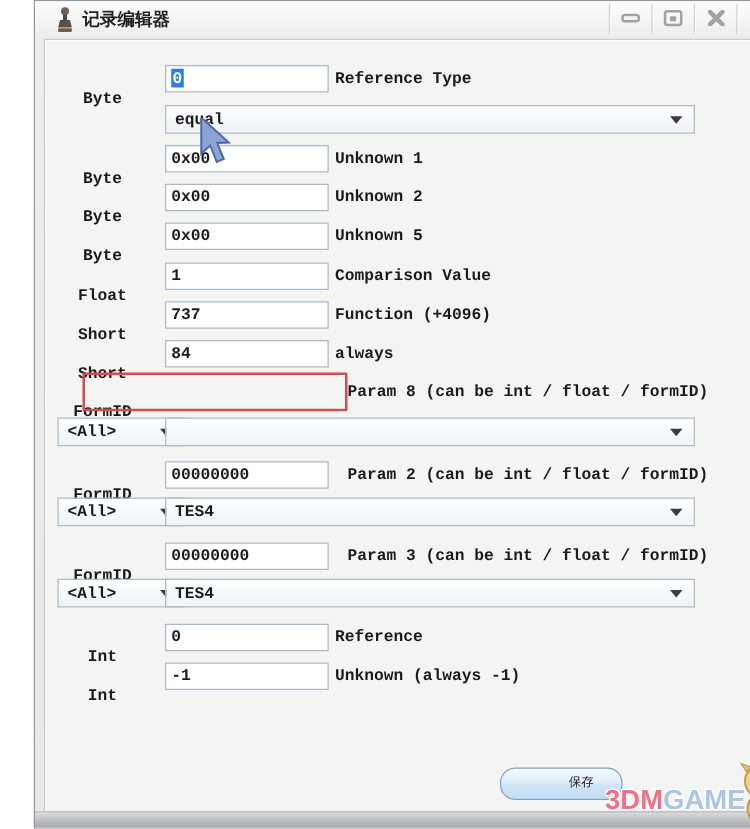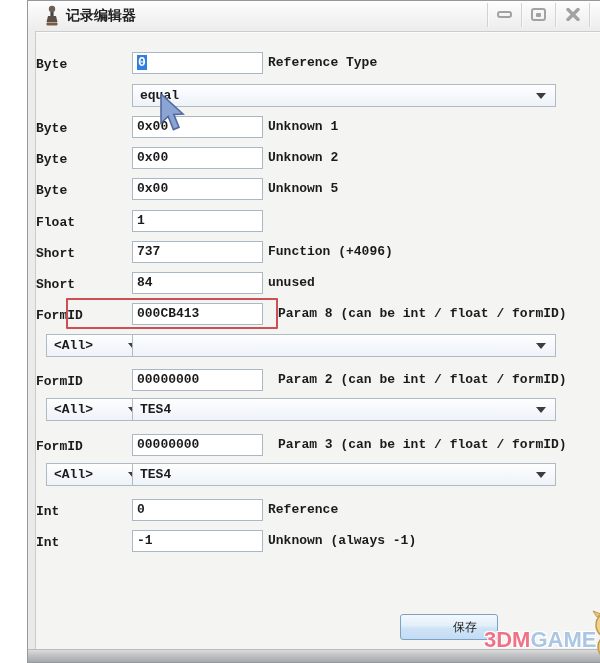--- a/index.html
+++ b/index.html
@@ -33,21 +33,21 @@
   .glyph-max{width:15px;height:13px;border:2px solid #a2a2a2;border-radius:3px;display:flex;align-items:center;justify-content:center;}
   .glyph-max-inner{width:5px;height:3px;border:2px solid #a2a2a2;border-radius:1px;}
   
   .client{
     position:absolute;left:7px;top:30px;width:584px;height:619px;
     background:#f4f4f2;border:1px solid #cccccc;
     box-shadow:inset 0 1px 0 #fbfbfa;
   }
   .row{position:absolute;left:0;width:100%;height:22px;line-height:22px;
        font-family:"Liberation Mono","DejaVu Sans Mono",monospace;font-size:13px;font-weight:bold;color:#1b1b1b;}
-  .tlabel{position:absolute;left:0;width:92px;text-align:left;top:2px;}
+  .tlabel{position:absolute;left:0;width:92px;text-align:center;top:16px;}
   .tbox{
     position:absolute;left:96px;top:0;width:131px;height:22px;
     background:#ffffff;border:1px solid #a9b8c5;padding:0 4px;line-height:20px;
     white-space:nowrap;overflow:hidden;
   }
   .sel{background:#2f7ee0;color:#ffffff;padding:0 1px;}
   .dlabel{position:absolute;left:232px;top:0;white-space:nowrap;}
   .pdesc{left:242px;}
   .combo{
     position:absolute;height:23px;
@@ -64,21 +64,21 @@
     border-left:5px solid transparent;border-right:5px solid transparent;border-top:6px solid #3c3c3c;
   }
   .red-box{
     position:absolute;left:30px;top:266px;width:212px;height:31px;
     border:2px solid #cc4f54;border-radius:1px;z-index:10;pointer-events:none;
   }
   .cursor-svg{position:absolute;left:123px;top:62px;z-index:40;}
   
   .btn{
     position:absolute;top:582px;width:98px;height:26px;
-    border-radius:3px;font-size:12px;color:#1c1c1c;text-align:center;line-height:24px;
+    border-radius:12px;font-size:10px;color:#1c1c1c;text-align:center;line-height:24px;
     font-family:"Liberation Sans","DejaVu Sans",sans-serif;
     padding-left:32px;
   }
   .btn-save{left:364px;border:1px solid #7da2c1;background:linear-gradient(180deg,#f3f9fe 0%,#e2eefa 45%,#cfe3f6 55%,#c3dcf4 100%);}
   .btn-cancel{left:469px;border:1px solid #9aa3aa;background:linear-gradient(180deg,#fafafa 0%,#eeeeee 45%,#e0e0e0 55%,#d8d8d8 100%);}
   
   .watermark{
     position:absolute;left:456px;top:626px;z-index:30;
     font-size:22px;font-weight:900;letter-spacing:0;
     font-family:"Liberation Sans","DejaVu Sans",sans-serif;
@@ -150,37 +150,37 @@
 
     <div class="row" style="top:146px">
       <span class="tlabel">Byte</span>
       <div class="tbox"><span>0x00</span></div>
       <span class="dlabel">Unknown 5</span>
     </div>
 
     <div class="row" style="top:178px">
       <span class="tlabel">Float</span>
       <div class="tbox"><span>1</span></div>
+      <span class="dlabel">Comparison Value</span>
     </div>
 
     <div class="row" style="top:209px">
       <span class="tlabel">Short</span>
       <div class="tbox"><span>737</span></div>
       <span class="dlabel">Function (+4096)</span>
     </div>
 
     <div class="row" style="top:240px">
       <span class="tlabel">Short</span>
       <div class="tbox"><span>84</span></div>
-      <span class="dlabel">unused</span>
+      <span class="dlabel">always</span>
     </div>
 
     <div class="row" style="top:271px">
       <span class="tlabel">FormID</span>
-      <div class="tbox"><span>000CB413</span></div>
       <span class="dlabel pdesc">Param 8 (can be int / float / formID)</span>
     </div>
     <div class="red-box"></div>
 
     <div class="combo combo-narrow" style="top:302px">
       <span class="combo-text">&lt;All&gt;</span>
       <span class="combo-arrow"></span>
     </div>
     <div class="combo combo-wide" style="top:302px">
       <span class="combo-text"></span>

